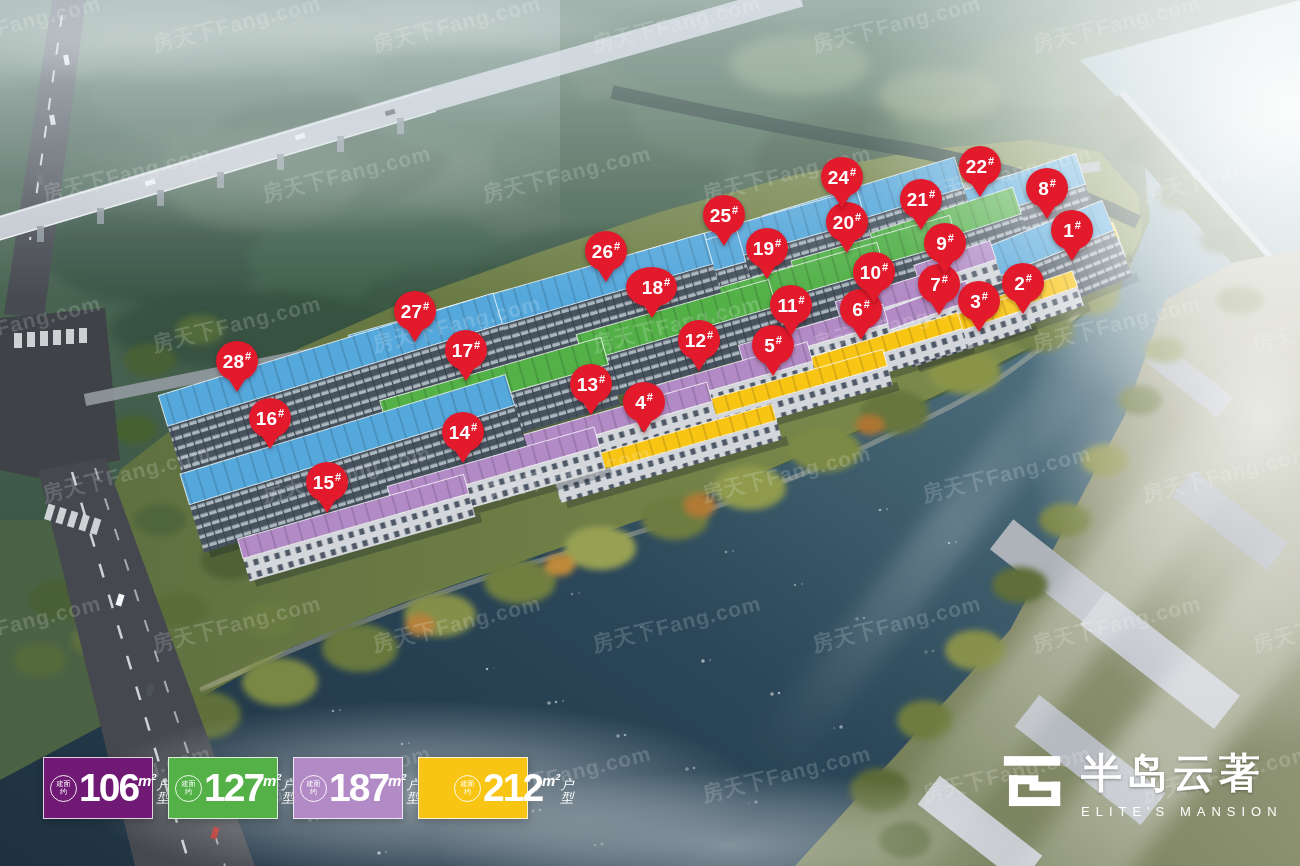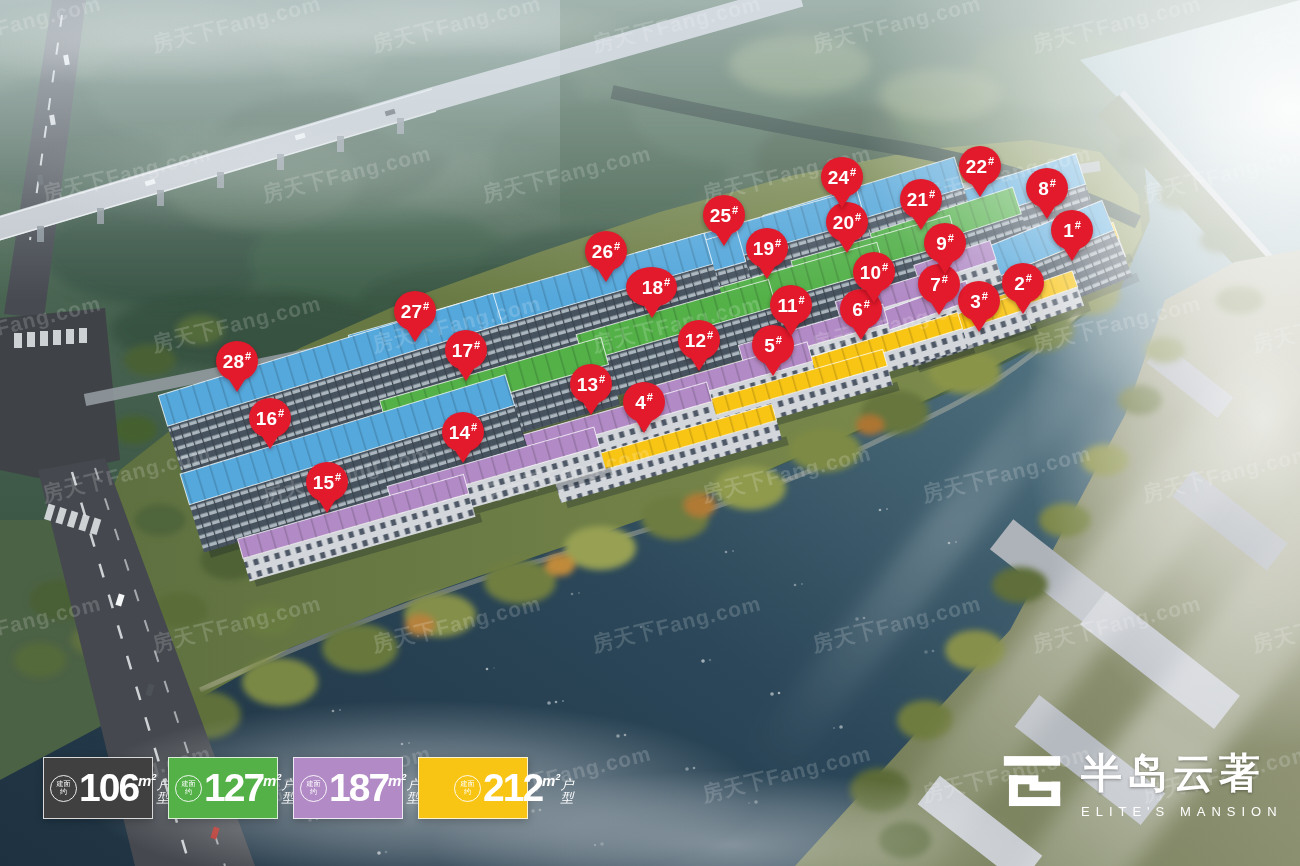--- a/index.html
+++ b/index.html
@@ -661,21 +661,21 @@
       <div class="pin" style="left: 394px; top: 291px;">
         <span>27</span>
         <i>#</i>
       </div>
       <div class="pin" style="left: 216px; top: 341px;">
         <span>28</span>
         <i>#</i>
       </div>
     </div>
 <div class="legend" id="legend">
-      <div class="lg" style="background: #404040;">
+      <div class="lg" style="background: #701a75;">
         <span class="badge">
           <span>建面</span>
           <span>约</span>
         </span>
         <span class="num">106</span>
         <span class="col">
           <span class="m2">m<sup>2</sup></span>
           <span class="hx">户型</span>
         </span>
       </div>

